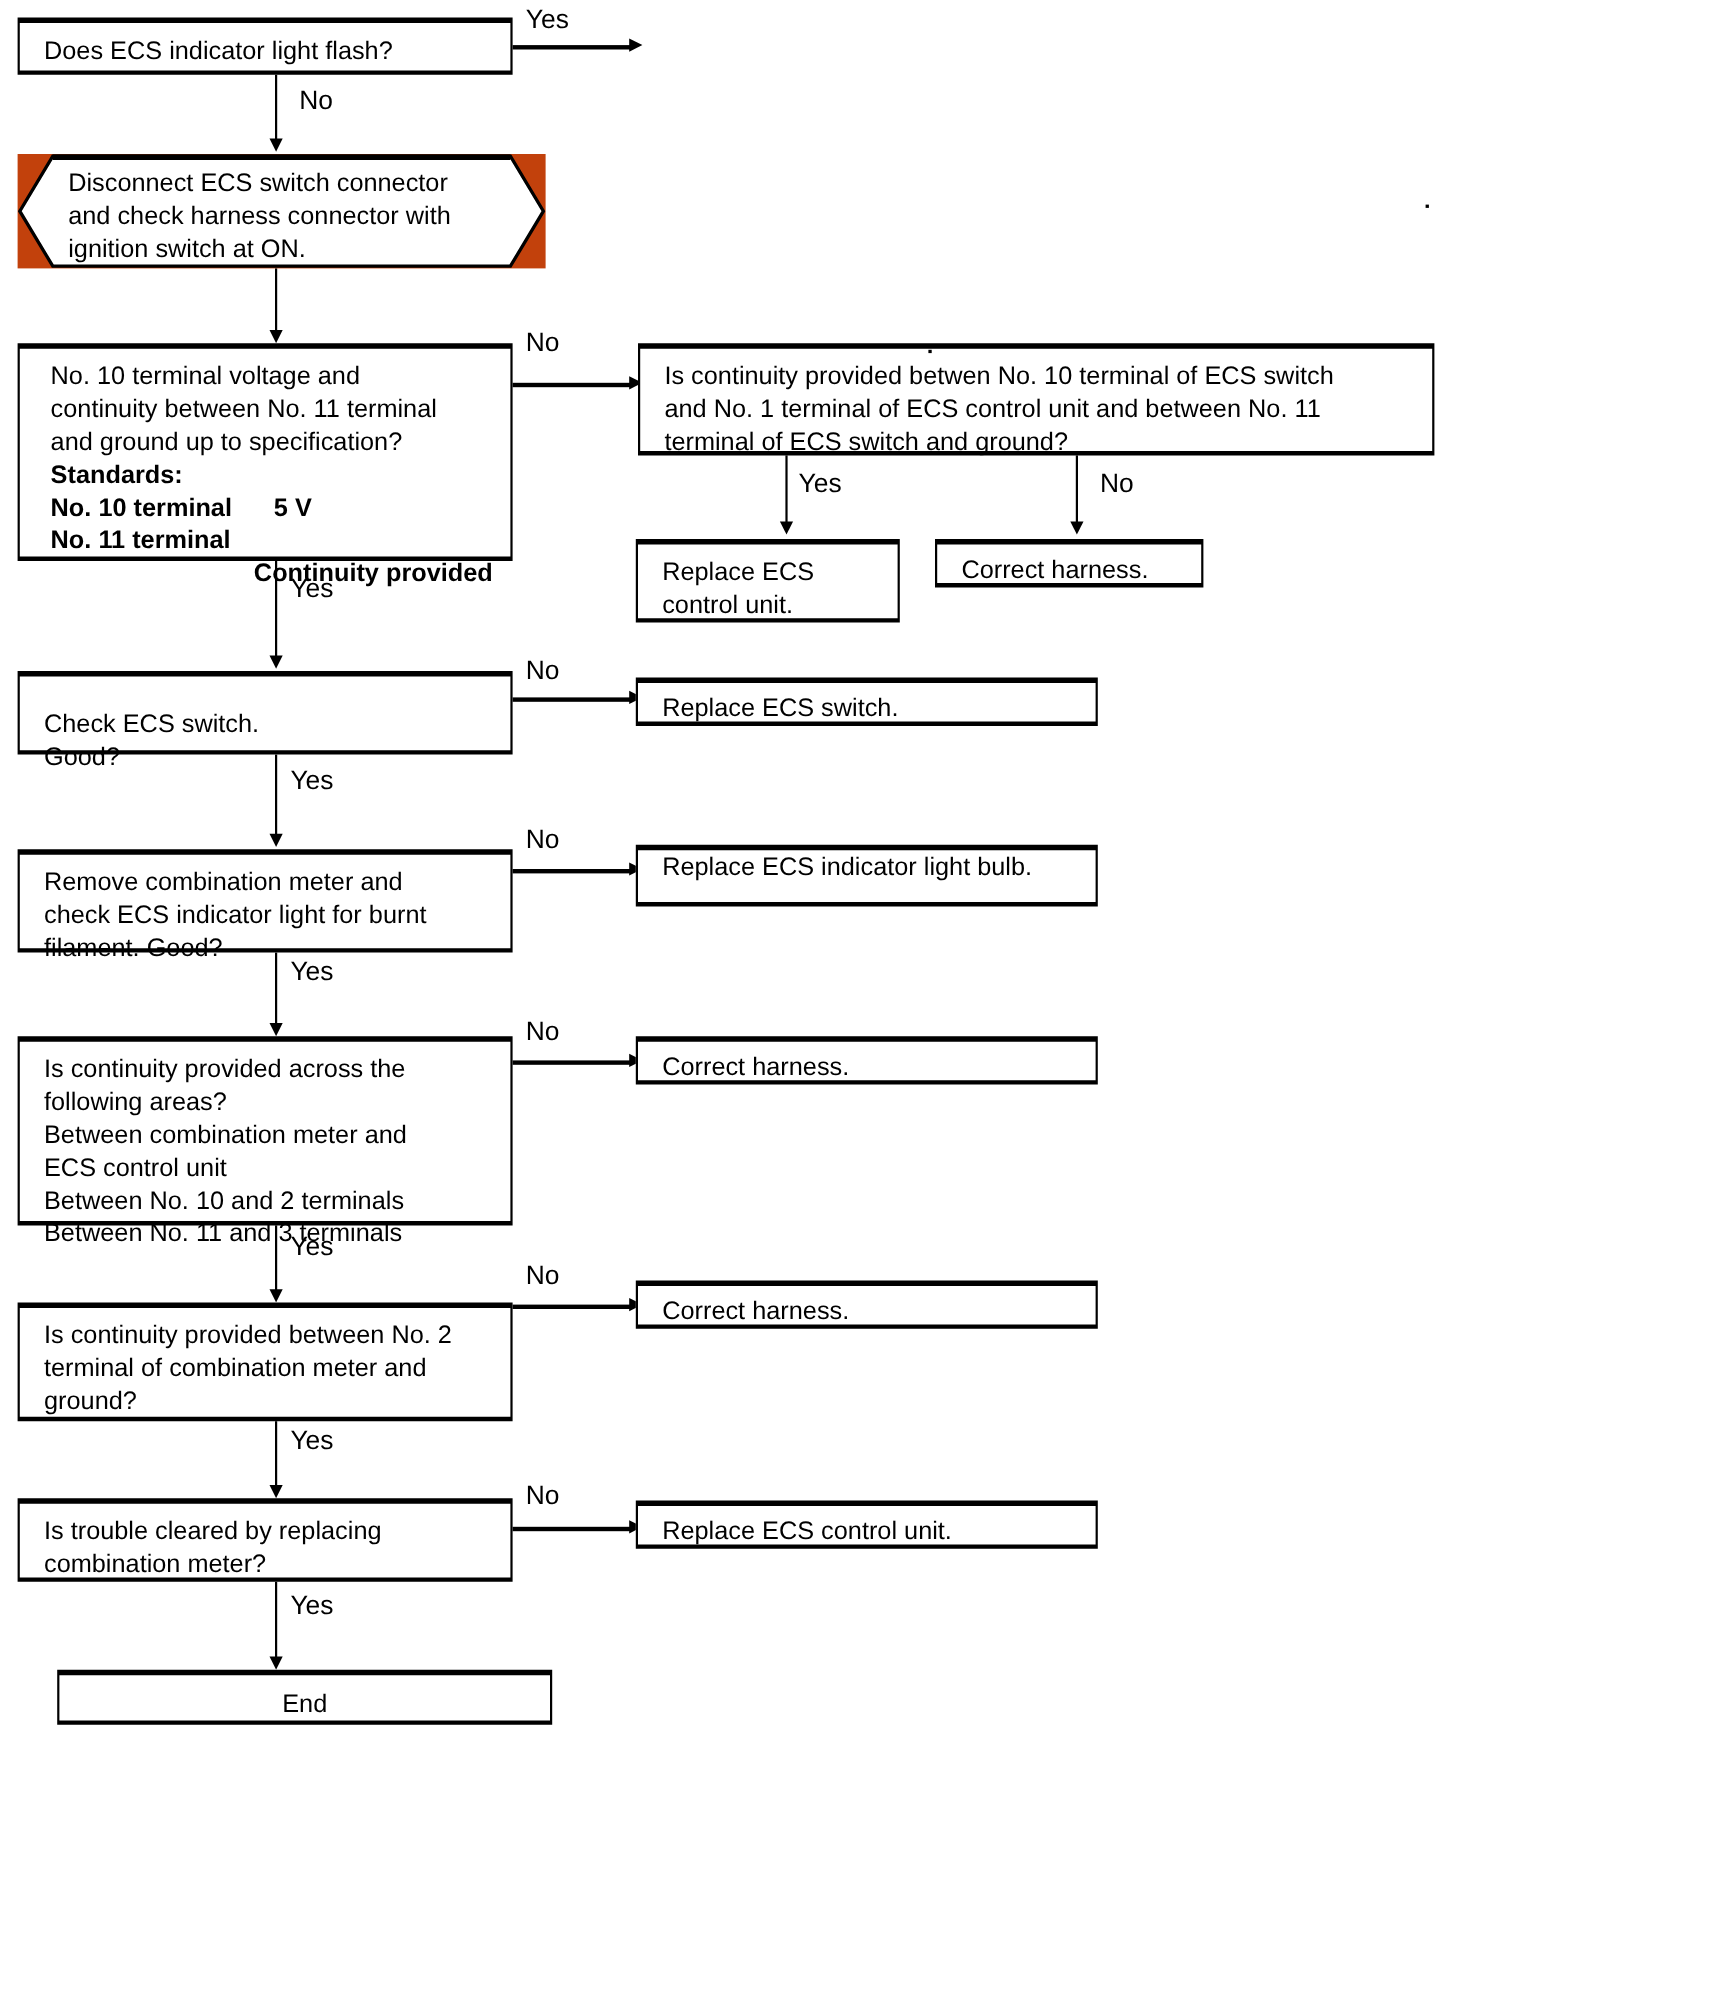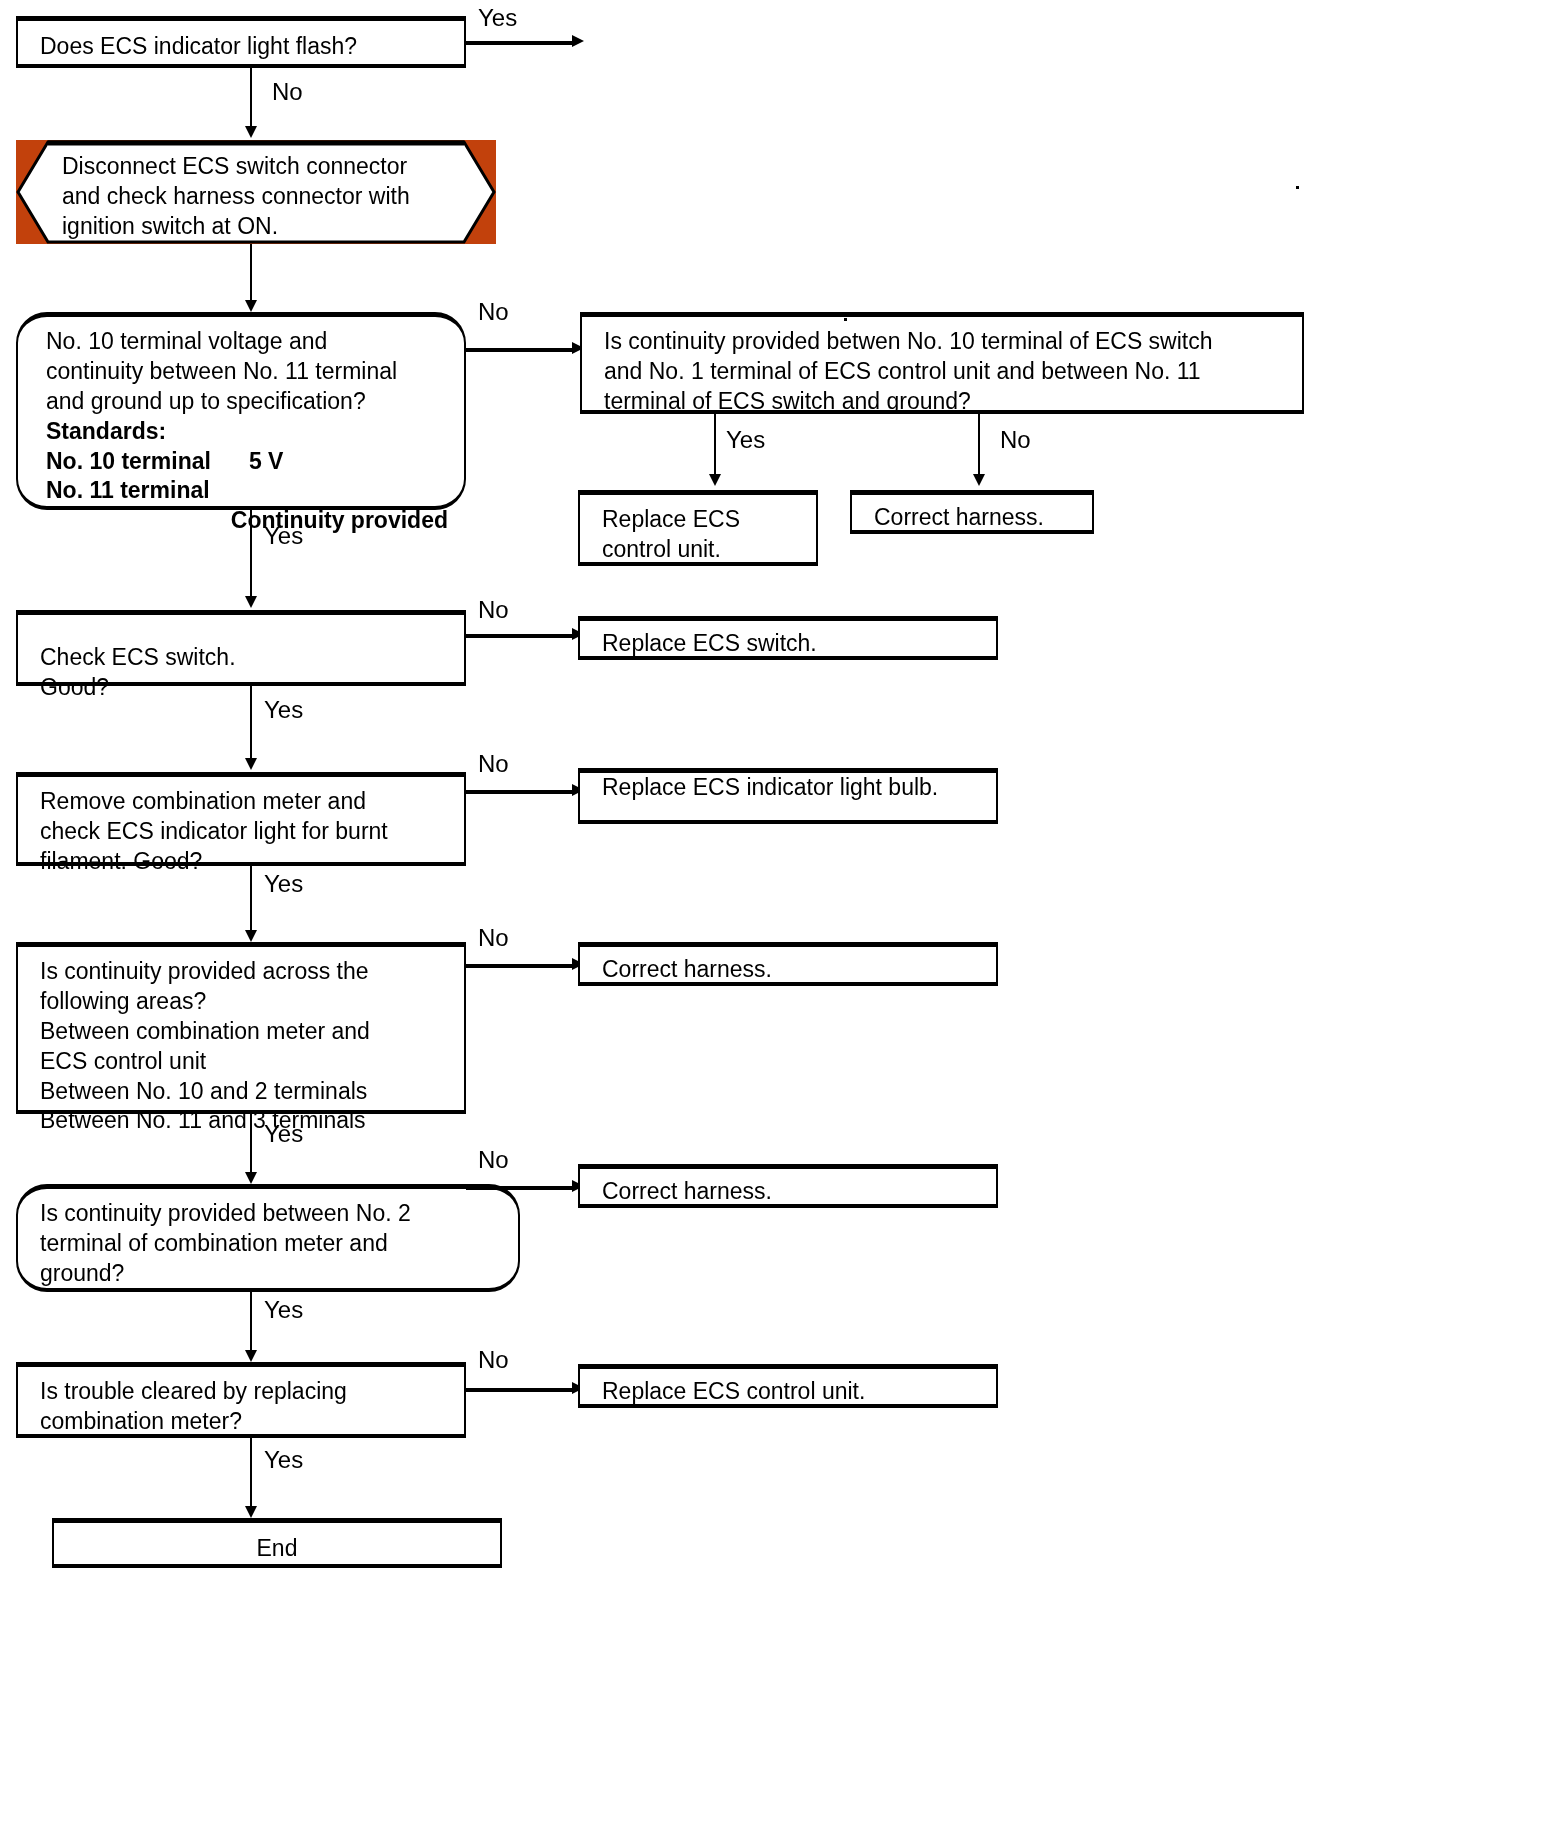--- a/index.html
+++ b/index.html
@@ -91,21 +91,21 @@
       <line x1="32" y1="3" x2="448" y2="3" stroke="#000000" stroke-width="5"></line>
     </svg>
     <div class="hexinner">Disconnect ECS switch connector
 and check harness connector with
 ignition switch at ON.</div>
   </div>
 
   <div class="ln vline" style="left:250px; top:244px; height:62px;"></div>
   <div class="arrowdown" style="left:245px; top:300px;"></div>
 
-  <div class="box thicktop thickbot" style="left:16px; top:312px; width:450px; height:198px; padding:10px 10px 8px 28px; white-space:normal;border-radius:31px;">
+  <div class="box thicktop thickbot" style="left:16px; top:312px; width:450px; height:198px; padding:10px 10px 8px 28px; white-space:normal;">
     <div>No. 10 terminal voltage and</div>
     <div>continuity between No. 11 terminal</div>
     <div>and ground up to specification?</div>
     <div style="font-weight:bold;">Standards:</div>
     <div style="font-weight:bold;">
       <span>No. 10 terminal</span><span style="display:inline-block;width:38px;"></span><span>5 V</span>
     </div>
     <div style="font-weight:bold;">No. 11 terminal</div>
     <div style="font-weight:bold;text-align:right;padding-right:6px;">Continuity provided</div>
   </div>
@@ -173,21 +173,21 @@
   <div class="lbl" style="left:478px; top:926px;">No</div>
   <div class="ln hline bold" style="left:466px; top:964px; width:108px;"></div>
   <div class="arrowright" style="left:572px; top:958px;"></div>
 
   <div class="box thicktop thickbot" style="left:578px; top:942px; width:420px; height:44px; padding-top:8px;">Correct harness.</div>
 
   <div class="lbl" style="left:264px; top:1122px;">Yes</div>
   <div class="ln vline" style="left:250px; top:1114px; height:62px;"></div>
   <div class="arrowdown" style="left:245px; top:1172px;"></div>
 
-  <div class="box thicktop thickbot" style="left:16px; top:1184px; width:504px; height:108px; padding-top:10px;border-radius:31px;">Is continuity provided between No. 2
+  <div class="box thicktop thickbot" style="left:16px; top:1184px; width:450px; height:108px; padding-top:10px;">Is continuity provided between No. 2
 terminal of combination meter and
 ground?</div>
 
   <div class="lbl" style="left:478px; top:1148px;">No</div>
   <div class="ln hline bold" style="left:466px; top:1186px; width:108px;"></div>
   <div class="arrowright" style="left:572px; top:1180px;"></div>
 
   <div class="box thicktop thickbot" style="left:578px; top:1164px; width:420px; height:44px; padding-top:8px;">Correct harness.</div>
 
   <div class="lbl" style="left:264px; top:1298px;">Yes</div>

